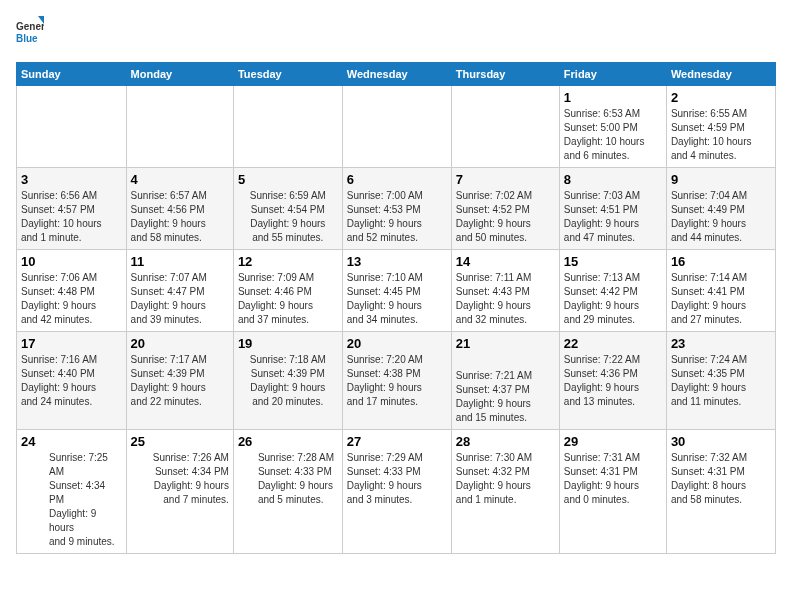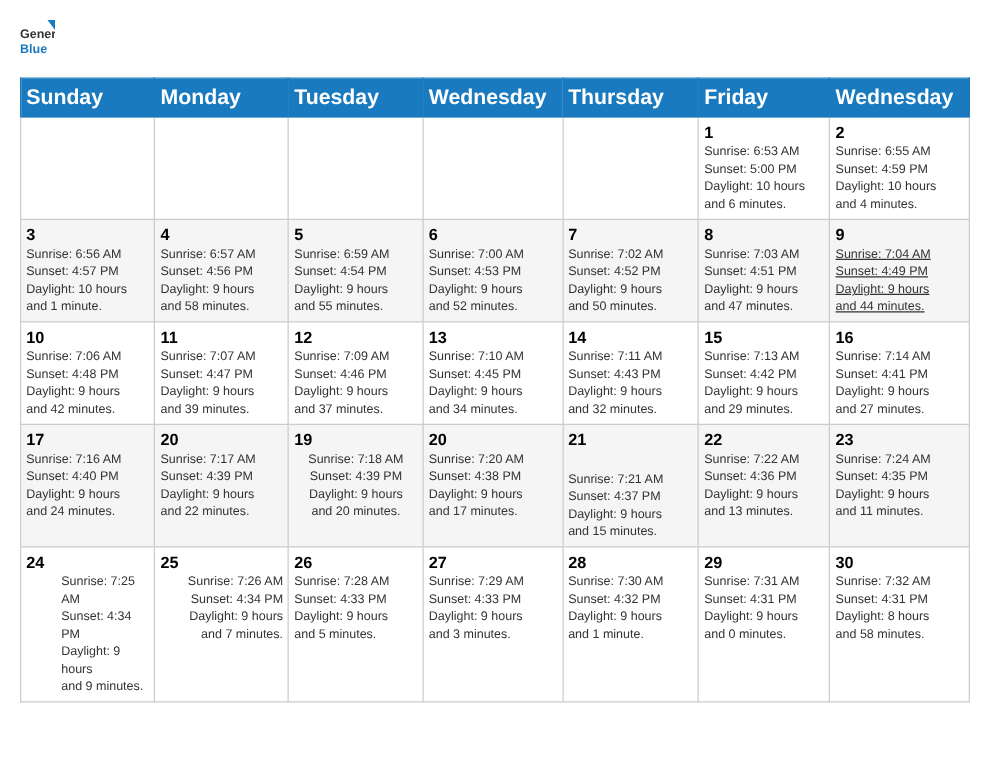--- a/index.html
+++ b/index.html
@@ -34,21 +34,21 @@
     .calendar {
       width: 100%;
       border-collapse: collapse;
       font-size: 11px;
     }
     .calendar th {
       background: #1a7abf;
       color: #fff;
       padding: 5px 4px;
       text-align: left;
-      font-size: 17px;
+      font-size: 11px;
       font-weight: bold;
       border: 1px solid #1a7abf;
       margin-left: 48px;
     }
     .calendar td {
       border: 1px solid #ccc;
       vertical-align: top;
       padding: 4px;
       width: 113px;
       min-height: 80px;
@@ -132,21 +132,21 @@
         </td>
         <td>
           <div class="day-number">4</div>
           <div class="day-info" style="white-space: pre-line;">Sunrise: 6:57 AM
 Sunset: 4:56 PM
 Daylight: 9 hours
 and 58 minutes.</div>
         </td>
         <td>
           <div class="day-number">5</div>
-          <div class="day-info" style="white-space: pre-line;">Sunrise: 6:59 AM
+          <div class="day-info" style="white-space: pre-line; text-align: center;">Sunrise: 6:59 AM
 Sunset: 4:54 PM
 Daylight: 9 hours
 and 55 minutes.</div>
         </td>
         <td>
           <div class="day-number">6</div>
           <div class="day-info" style="white-space: pre-line;">Sunrise: 7:00 AM
 Sunset: 4:53 PM
 Daylight: 9 hours
 and 52 minutes.</div>
@@ -160,21 +160,21 @@
         </td>
         <td>
           <div class="day-number">8</div>
           <div class="day-info" style="white-space: pre-line;">Sunrise: 7:03 AM
 Sunset: 4:51 PM
 Daylight: 9 hours
 and 47 minutes.</div>
         </td>
         <td>
           <div class="day-number">9</div>
-          <div class="day-info" style="white-space: pre-line; text-decoration: underline;">Sunrise: 7:04 AM
+          <div class="day-info" style="white-space: pre-line;">Sunrise: 7:04 AM
 Sunset: 4:49 PM
 Daylight: 9 hours
 and 44 minutes.</div>
         </td>
       </tr>
       <tr>
         <td>
           <div class="day-number">10</div>
           <div class="day-info" style="white-space: pre-line;">Sunrise: 7:06 AM
 Sunset: 4:48 PM
@@ -285,21 +285,21 @@
         </td>
         <td>
           <div class="day-number">25</div>
           <div class="day-info" style="white-space: pre-line; text-align: right;">Sunrise: 7:26 AM
 Sunset: 4:34 PM
 Daylight: 9 hours
 and 7 minutes.</div>
         </td>
         <td>
           <div class="day-number">26</div>
-          <div class="day-info" style="white-space: pre-line;">Sunrise: 7:28 AM
+          <div class="day-info" style="white-space: pre-line; margin-left: 20px;">Sunrise: 7:28 AM
 Sunset: 4:33 PM
 Daylight: 9 hours
 and 5 minutes.</div>
         </td>
         <td>
           <div class="day-number">27</div>
           <div class="day-info" style="white-space: pre-line;">Sunrise: 7:29 AM
 Sunset: 4:33 PM
 Daylight: 9 hours
 and 3 minutes.</div>

